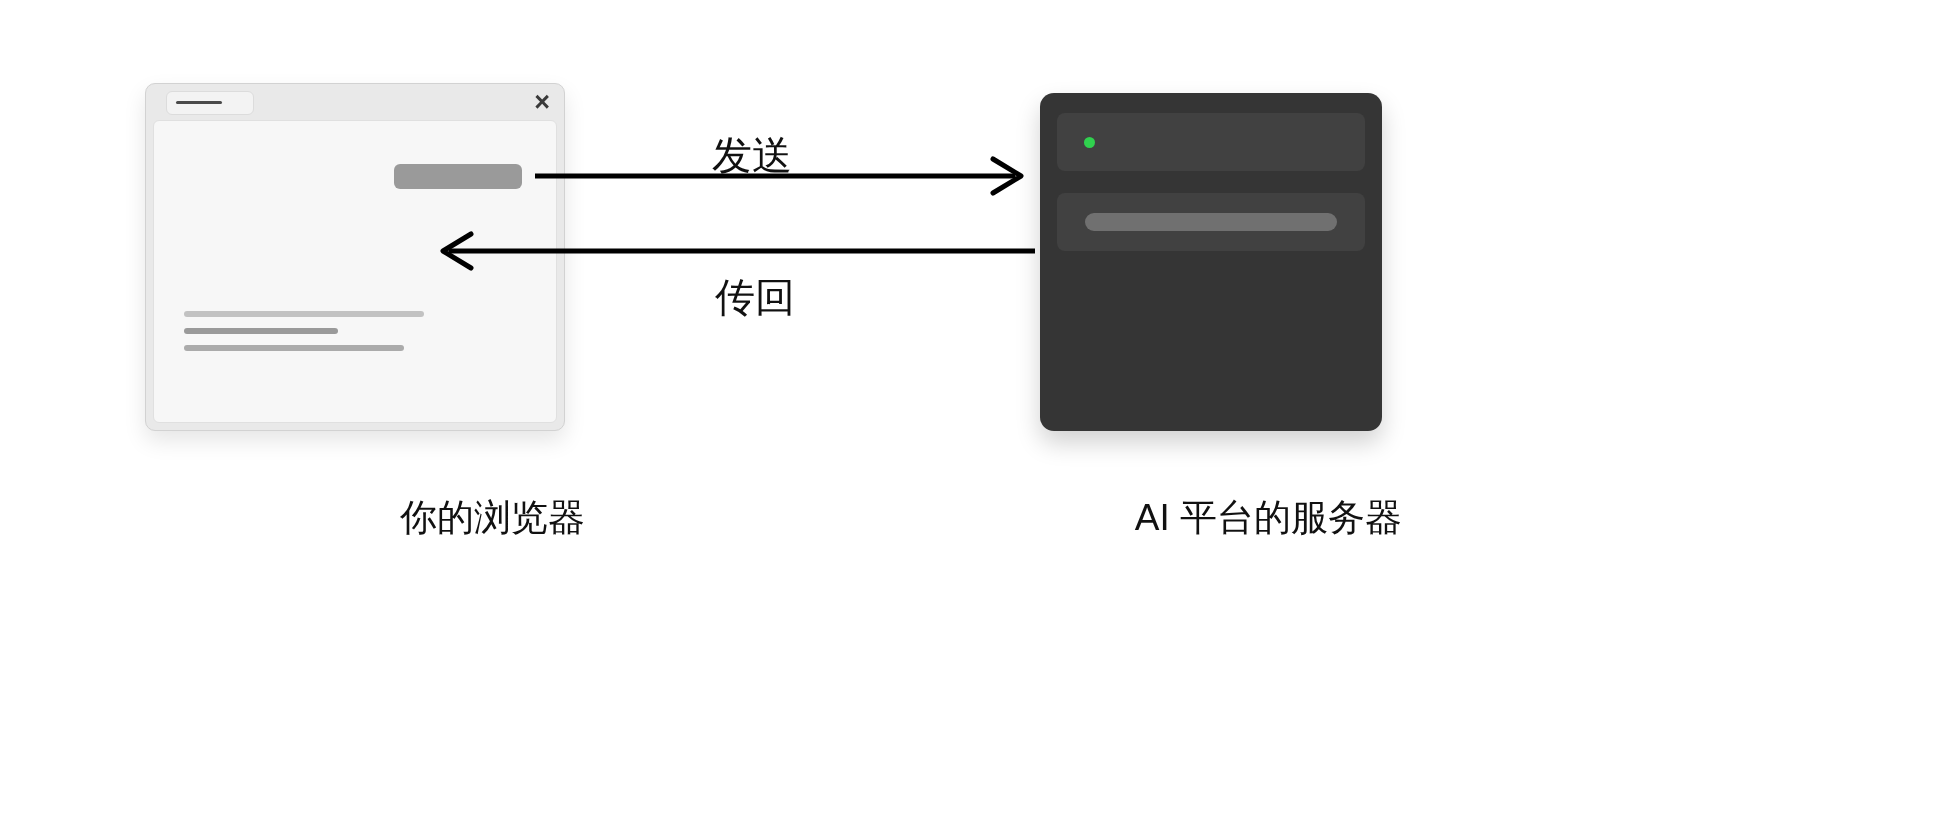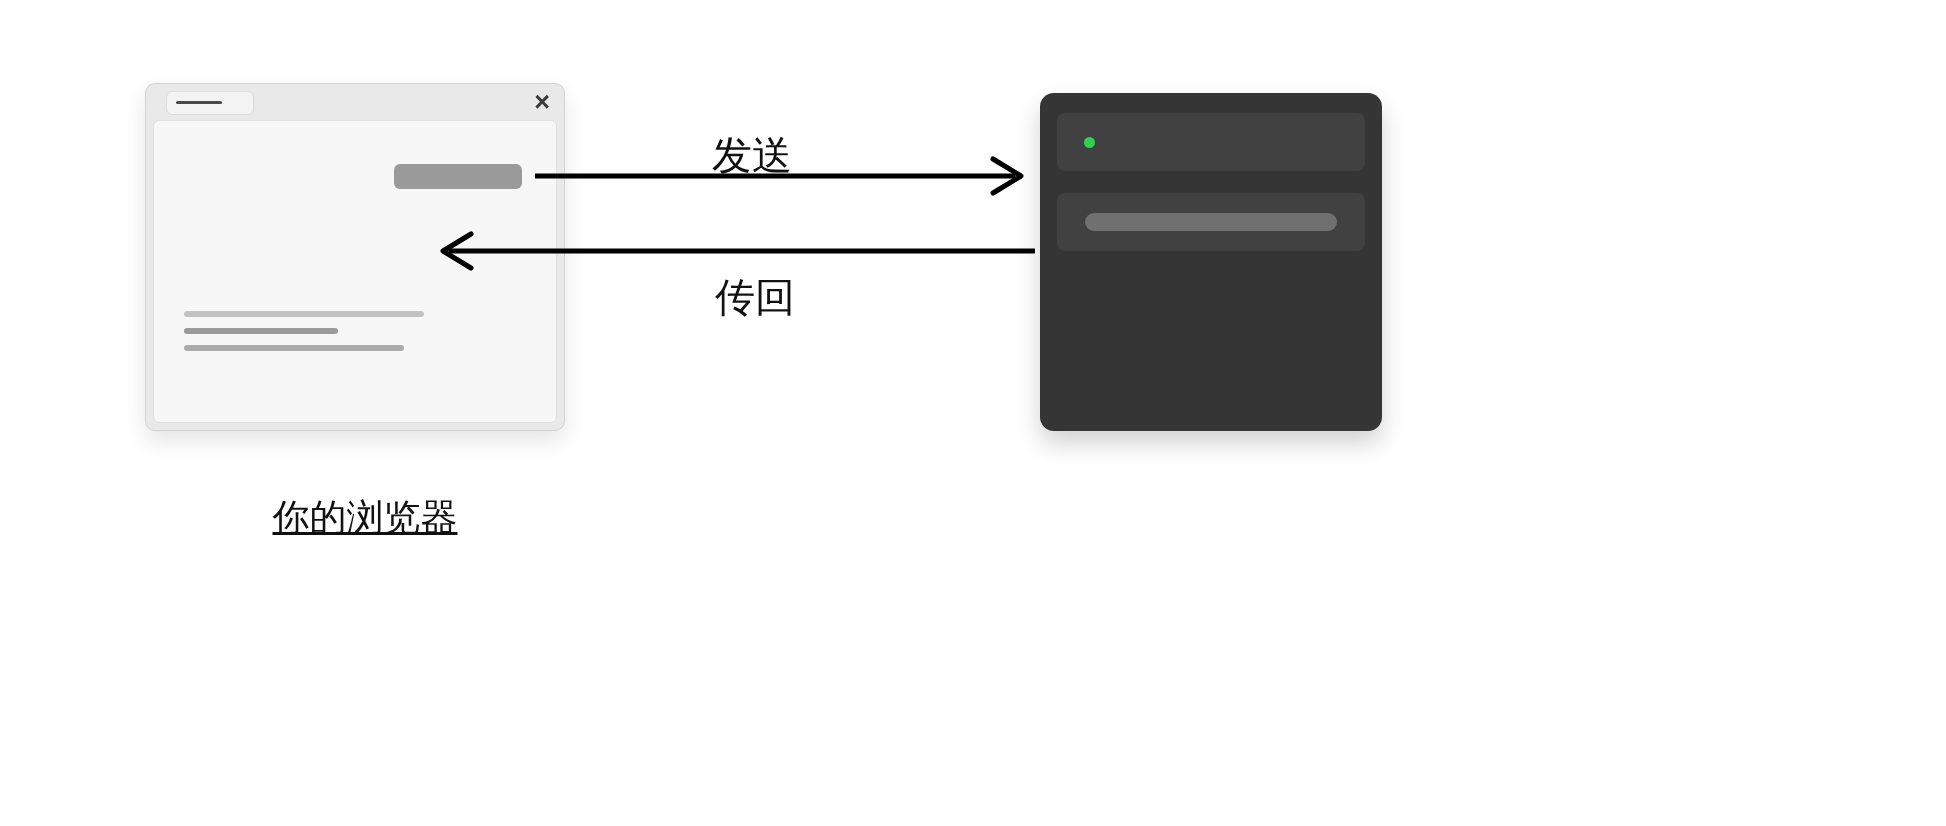--- a/index.html
+++ b/index.html
@@ -141,26 +141,25 @@
     font-weight: 500;
     white-space: nowrap;
   }
   .label-send   { left: 712px; top: 128px; }
   .label-return { left: 715px; top: 255px; margin-top: 15px; }
 
   
   .caption {
     position: absolute;
     top: 492px;
-    text-align: center;
+    text-align: right;
     font-size: 37px;
     color: #111111;
     line-height: 52px;
     font-weight: 500;
-    text-decoration: underline;
   }
   .caption-client { left: 145px; width: 440px; }
   .caption-server { left: 1020px; width: 382px; }
 </style>
 </head>
 <body>
 
 <div class="canvas">
 
   <div class="browser-window">
@@ -198,15 +197,16 @@
       <line x1="598" y1="20" x2="14" y2="20" stroke="#000000" stroke-width="5" stroke-linecap="round"></line>
       <polyline points="34,3 6,20 34,37" fill="none" stroke="#000000" stroke-width="5" stroke-linecap="round" stroke-linejoin="round"></polyline>
     </svg>
   </div>
   <div class="arrow-label label-return">传回</div>
 
   <div class="caption caption-client">
     <div>你的浏览器</div>
   </div>
   <div class="caption caption-server">
+    <div>AI 平台的服务器</div>
   </div>
 
 </div>
 
 </body></html>

